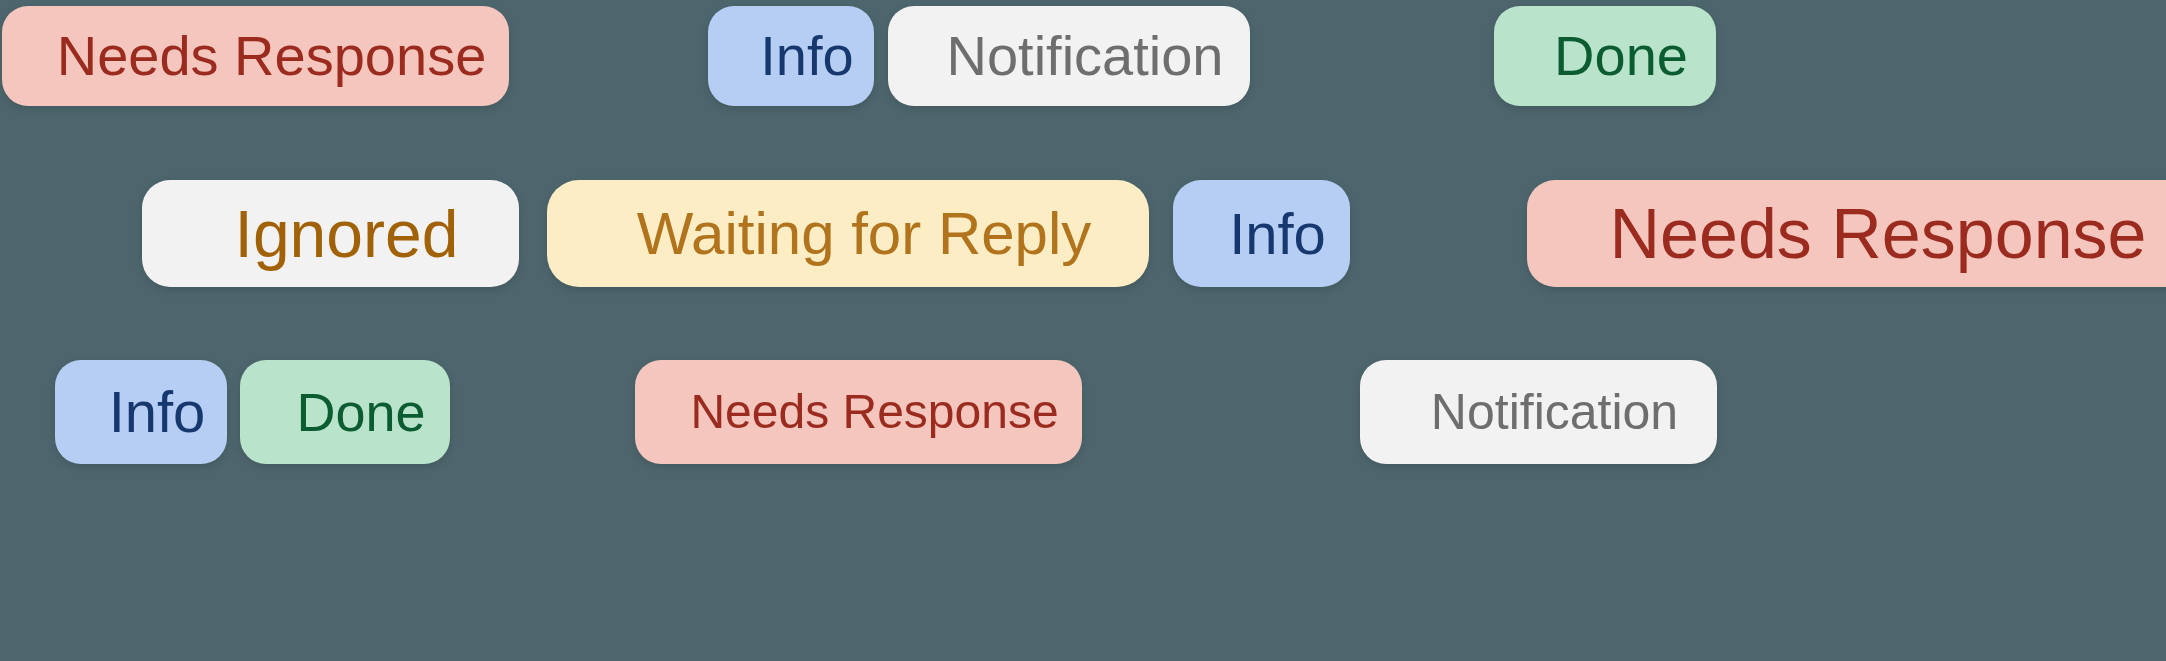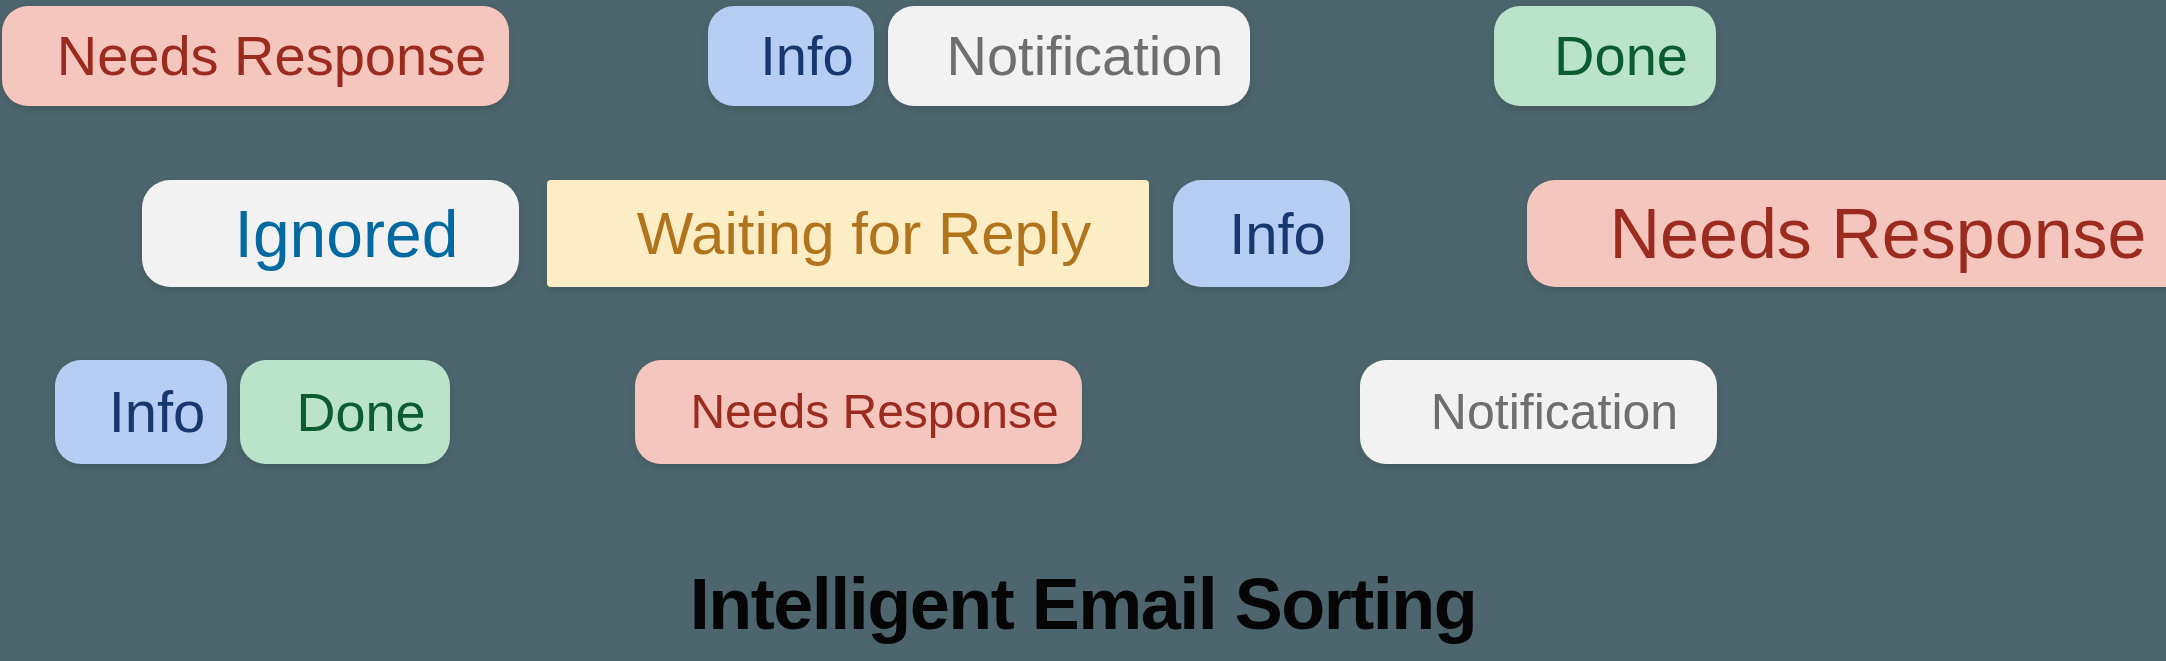--- a/index.html
+++ b/index.html
@@ -25,21 +25,21 @@
     line-height: 1;
     padding-left: 32px;
   }
   
   .b0  { left: 2px;    top: 6px;   width: 475px; height: 100px; font-size: 56px; }
   .b1  { left: 708px;  top: 6px;   width: 134px; height: 100px; font-size: 56px; }
   .b2  { left: 888px;  top: 6px;   width: 330px; height: 100px; font-size: 56px; }
   .b3  { left: 1494px; top: 6px;   width: 190px; height: 100px; font-size: 56px; }
   
   .b4  { left: 142px;  top: 180px; width: 345px; height: 107px; font-size: 66px; border-radius: 28px; }
-  .b5  { left: 547px;  top: 180px; width: 570px; height: 107px; font-size: 60px; border-radius: 4px; }
+  .b5  { left: 547px;  top: 180px; width: 570px; height: 107px; font-size: 60px; border-radius: 32px; }
   .b6  { left: 1173px; top: 180px; width: 145px; height: 107px; font-size: 58px; border-radius: 28px; }
   .b7  { left: 1527px; top: 180px; width: 638px; height: 107px; font-size: 70px; border-radius: 28px; }
   
   .b8  { left: 55px;   top: 360px; width: 140px; height: 104px; font-size: 58px; }
   .b9  { left: 240px;  top: 360px; width: 178px; height: 104px; font-size: 54px; }
   .b10 { left: 635px;  top: 360px; width: 415px; height: 104px; font-size: 48px; }
   .b11 { left: 1360px; top: 360px; width: 325px; height: 104px; font-size: 50px; }
 
   .caption {
     position: absolute;
@@ -56,25 +56,24 @@
 </head>
 <body>
 
 <div class="canvas" style="background: rgb(77, 102, 109);">
 
   <span class="badge b0" style="background: rgb(245, 198, 190); color: rgb(155, 43, 31);">Needs Response</span>
   <span class="badge b1" style="background: rgb(182, 206, 243); color: rgb(22, 56, 111);">Info</span>
   <span class="badge b2" style="background: rgb(242, 242, 242); color: rgb(110, 110, 110);">Notification</span>
   <span class="badge b3" style="background: rgb(186, 227, 204); color: rgb(11, 92, 49);">Done</span>
 
-  <span class="badge b4" style="background: rgb(242, 242, 242); color: #0369a1;">Ignored</span>
+  <span class="badge b4" style="background: rgb(242, 242, 242); color: #a16207;">Ignored</span>
   <span class="badge b5" style="background: rgb(252, 237, 196); color: rgb(177, 115, 28);">Waiting for Reply</span>
   <span class="badge b6" style="background: rgb(182, 206, 243); color: rgb(22, 56, 111);">Info</span>
   <span class="badge b7" style="background: rgb(245, 198, 190); color: rgb(155, 43, 31);">Needs Response</span>
 
   <span class="badge b8" style="background: rgb(182, 206, 243); color: rgb(22, 56, 111);">Info</span>
   <span class="badge b9" style="background: rgb(186, 227, 204); color: rgb(11, 92, 49);">Done</span>
   <span class="badge b10" style="background: rgb(245, 198, 190); color: rgb(155, 43, 31);">Needs Response</span>
   <span class="badge b11" style="background: rgb(242, 242, 242); color: rgb(110, 110, 110);">Notification</span>
 
-  <div class="caption" style="color: rgb(5, 5, 5);">Intelligent Email Sorting</div>
 
 </div>
 
 </body></html>

